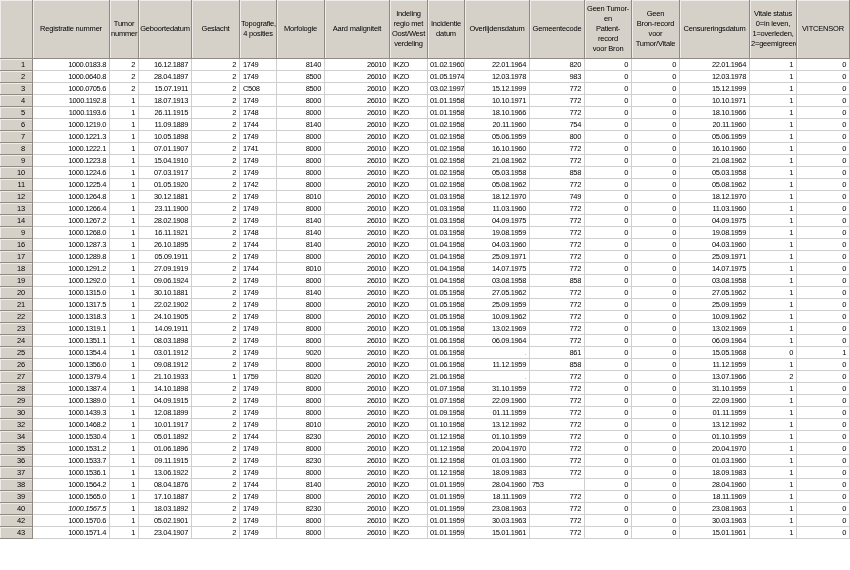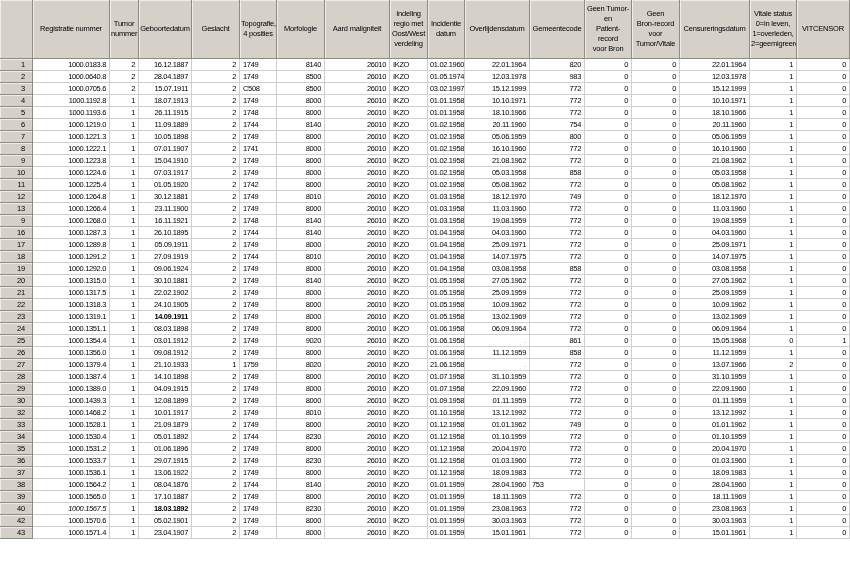--- a/index.html
+++ b/index.html
@@ -360,20 +360,39 @@
           <td class="dcell" style="text-align: right;">01.03.1958</td>
           <td class="dcell" style="text-align: right;">11.03.1960</td>
           <td class="dcell" style="text-align: right;">772</td>
           <td class="dcell" style="text-align: right;">0</td>
           <td class="dcell" style="text-align: right;">0</td>
           <td class="dcell" style="text-align: right;">11.03.1960</td>
           <td class="dcell" style="text-align: right;">1</td>
           <td class="dcell" style="text-align: right;">0</td>
         </tr>
         <tr>
+          <th class="rownum">14</th>
+          <td class="dcell" style="text-align: right;">1000.1267.2</td>
+          <td class="dcell" style="text-align: right;">1</td>
+          <td class="dcell" style="text-align: right;">28.02.1908</td>
+          <td class="dcell" style="text-align: right;">2</td>
+          <td class="dcell left" style="text-align: left;">1749</td>
+          <td class="dcell" style="text-align: right;">8140</td>
+          <td class="dcell" style="text-align: right;">26010</td>
+          <td class="dcell left" style="text-align: left;">IKZO</td>
+          <td class="dcell" style="text-align: right;">01.03.1958</td>
+          <td class="dcell" style="text-align: right;">04.09.1975</td>
+          <td class="dcell" style="text-align: right;">772</td>
+          <td class="dcell" style="text-align: right;">0</td>
+          <td class="dcell" style="text-align: right;">0</td>
+          <td class="dcell" style="text-align: right;">04.09.1975</td>
+          <td class="dcell" style="text-align: right;">1</td>
+          <td class="dcell" style="text-align: right;">0</td>
+        </tr>
+        <tr>
           <th class="rownum">9</th>
           <td class="dcell" style="text-align: right;">1000.1268.0</td>
           <td class="dcell" style="text-align: right;">1</td>
           <td class="dcell" style="text-align: right;">16.11.1921</td>
           <td class="dcell" style="text-align: right;">2</td>
           <td class="dcell left" style="text-align: left;">1748</td>
           <td class="dcell" style="text-align: right;">8140</td>
           <td class="dcell" style="text-align: right;">26010</td>
           <td class="dcell left" style="text-align: left;">IKZO</td>
           <td class="dcell" style="text-align: right;">01.03.1958</td>
@@ -515,21 +534,21 @@
           <td class="dcell" style="text-align: right;">0</td>
           <td class="dcell" style="text-align: right;">0</td>
           <td class="dcell" style="text-align: right;">10.09.1962</td>
           <td class="dcell" style="text-align: right;">1</td>
           <td class="dcell" style="text-align: right;">0</td>
         </tr>
         <tr>
           <th class="rownum">23</th>
           <td class="dcell" style="text-align: right;">1000.1319.1</td>
           <td class="dcell" style="text-align: right;">1</td>
-          <td class="dcell" style="text-align: right; font-weight: bold;">14.09.1911</td>
+          <td class="dcell" style="text-align: right;">14.09.1911</td>
           <td class="dcell" style="text-align: right;">2</td>
           <td class="dcell left" style="text-align: left;">1749</td>
           <td class="dcell" style="text-align: right;">8000</td>
           <td class="dcell" style="text-align: right;">26010</td>
           <td class="dcell left" style="text-align: left;">IKZO</td>
           <td class="dcell" style="text-align: right;">01.05.1958</td>
           <td class="dcell" style="text-align: right;">13.02.1969</td>
           <td class="dcell" style="text-align: right;">772</td>
           <td class="dcell" style="text-align: right;">0</td>
           <td class="dcell" style="text-align: right;">0</td>
@@ -683,39 +702,20 @@
           <td class="dcell" style="text-align: right;">01.10.1958</td>
           <td class="dcell" style="text-align: right;">13.12.1992</td>
           <td class="dcell" style="text-align: right;">772</td>
           <td class="dcell" style="text-align: right;">0</td>
           <td class="dcell" style="text-align: right;">0</td>
           <td class="dcell" style="text-align: right;">13.12.1992</td>
           <td class="dcell" style="text-align: right;">1</td>
           <td class="dcell" style="text-align: right;">0</td>
         </tr>
         <tr>
-          <th class="rownum">33</th>
-          <td class="dcell" style="text-align: right;">1000.1528.1</td>
-          <td class="dcell" style="text-align: right;">1</td>
-          <td class="dcell" style="text-align: right;">21.09.1879</td>
-          <td class="dcell" style="text-align: right;">2</td>
-          <td class="dcell left" style="text-align: left;">1749</td>
-          <td class="dcell" style="text-align: right;">8000</td>
-          <td class="dcell" style="text-align: right;">26010</td>
-          <td class="dcell left" style="text-align: left;">IKZO</td>
-          <td class="dcell" style="text-align: right;">01.12.1958</td>
-          <td class="dcell" style="text-align: right;">01.01.1962</td>
-          <td class="dcell" style="text-align: right;">749</td>
-          <td class="dcell" style="text-align: right;">0</td>
-          <td class="dcell" style="text-align: right;">0</td>
-          <td class="dcell" style="text-align: right;">01.01.1962</td>
-          <td class="dcell" style="text-align: right;">1</td>
-          <td class="dcell" style="text-align: right;">0</td>
-        </tr>
-        <tr>
           <th class="rownum">34</th>
           <td class="dcell" style="text-align: right;">1000.1530.4</td>
           <td class="dcell" style="text-align: right;">1</td>
           <td class="dcell" style="text-align: right;">05.01.1892</td>
           <td class="dcell" style="text-align: right;">2</td>
           <td class="dcell left" style="text-align: left;">1744</td>
           <td class="dcell" style="text-align: right;">8230</td>
           <td class="dcell" style="text-align: right;">26010</td>
           <td class="dcell left" style="text-align: left;">IKZO</td>
           <td class="dcell" style="text-align: right;">01.12.1958</td>
@@ -743,21 +743,21 @@
           <td class="dcell" style="text-align: right;">0</td>
           <td class="dcell" style="text-align: right;">0</td>
           <td class="dcell" style="text-align: right;">20.04.1970</td>
           <td class="dcell" style="text-align: right;">1</td>
           <td class="dcell" style="text-align: right;">0</td>
         </tr>
         <tr>
           <th class="rownum">36</th>
           <td class="dcell" style="text-align: right;">1000.1533.7</td>
           <td class="dcell" style="text-align: right;">1</td>
-          <td class="dcell" style="text-align: right;">29.07.1915</td>
+          <td class="dcell" style="text-align: right;">09.11.1915</td>
           <td class="dcell" style="text-align: right;">2</td>
           <td class="dcell left" style="text-align: left;">1749</td>
           <td class="dcell" style="text-align: right;">8230</td>
           <td class="dcell" style="text-align: right;">26010</td>
           <td class="dcell left" style="text-align: left;">IKZO</td>
           <td class="dcell" style="text-align: right;">01.12.1958</td>
           <td class="dcell" style="text-align: right;">01.03.1960</td>
           <td class="dcell" style="text-align: right;">772</td>
           <td class="dcell" style="text-align: right;">0</td>
           <td class="dcell" style="text-align: right;">0</td>
@@ -819,21 +819,21 @@
           <td class="dcell" style="text-align: right;">0</td>
           <td class="dcell" style="text-align: right;">0</td>
           <td class="dcell" style="text-align: right;">18.11.1969</td>
           <td class="dcell" style="text-align: right;">1</td>
           <td class="dcell" style="text-align: right;">0</td>
         </tr>
         <tr>
           <th class="rownum">40</th>
           <td class="dcell" style="text-align: right; font-style: italic;">1000.1567.5</td>
           <td class="dcell" style="text-align: right;">1</td>
-          <td class="dcell" style="text-align: right; font-weight: bold;">18.03.1892</td>
+          <td class="dcell" style="text-align: right;">18.03.1892</td>
           <td class="dcell" style="text-align: right;">2</td>
           <td class="dcell left" style="text-align: left;">1749</td>
           <td class="dcell" style="text-align: right;">8230</td>
           <td class="dcell" style="text-align: right;">26010</td>
           <td class="dcell left" style="text-align: left;">IKZO</td>
           <td class="dcell" style="text-align: right;">01.01.1959</td>
           <td class="dcell" style="text-align: right;">23.08.1963</td>
           <td class="dcell" style="text-align: right;">772</td>
           <td class="dcell" style="text-align: right;">0</td>
           <td class="dcell" style="text-align: right;">0</td>

